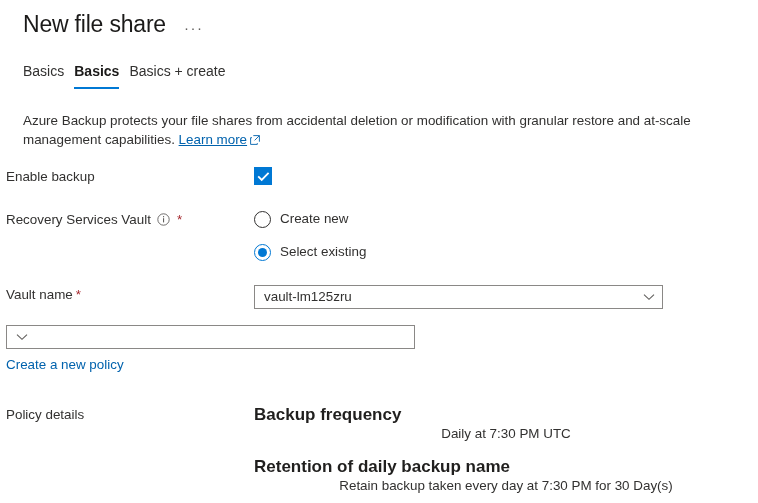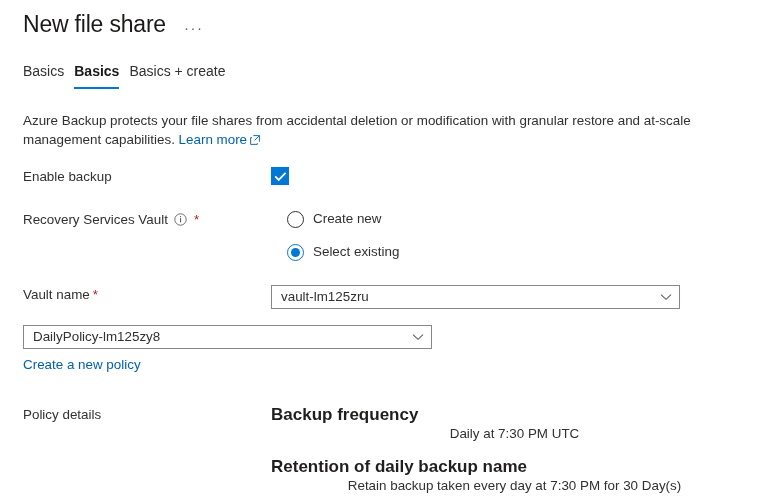--- a/index.html
+++ b/index.html
@@ -72,36 +72,37 @@
   
   .description {
     margin: 22px 0 0 23px;
     width: 730px;
     font-size: 13.4px;
     line-height: 19px;
     color: #323130;
   }
   .learn-more {
     color: #0062ad;
+    text-decoration: underline;
     cursor: pointer;
   }
   .ext-icon {
     display: inline-block;
     width: 10px;
     height: 10px;
     position: relative;
     margin-left: 3px;
     vertical-align: -1px;
   }
   .ext-icon svg { display: block; }
 
   
   .form {
     margin-top: 18px;
-    padding-left: 23px;
+    padding-left: 6px;
   }
   .row {
     display: flex;
     align-items: flex-start;
   }
   .label {
     width: 248px;
     flex: 0 0 248px;
     font-size: 13.4px;
     color: #323130;
@@ -252,21 +253,21 @@
     <div class="label">Enable backup</div>
     <div class="field">
       <div class="checkbox">
         <svg width="13" height="11" viewBox="0 0 13 11">
             <path d="M1.2 5.4 L4.7 8.9 L11.6 1.8" fill="none" stroke="#ffffff" stroke-width="1.8"></path>
           </svg>
       </div>
     </div>
   </div>
 
-  <div class="row" style="margin-top: 24px; gap: 16px;">
+  <div class="row" style="margin-top: 24px;">
     <div class="label">
       <span>Recovery Services Vault</span><span class="info-icon"><svg width="13" height="13" viewBox="0 0 13 13">
             <circle cx="6.5" cy="6.5" r="5.7" fill="none" stroke="#605e5c" stroke-width="0.9"></circle>
             <rect x="6" y="5.2" width="1.1" height="4.2" fill="#605e5c"></rect>
             <rect x="6" y="3.1" width="1.1" height="1.2" fill="#605e5c"></rect>
           </svg></span><span class="req" style="margin-left:7px;">*</span>
     </div>
     <div class="field">
       <div class="radio-group">
         <div class="radio-item">
@@ -297,21 +298,20 @@
               <path d="M1 1.6 L6 6.3 L11 1.6" fill="none" stroke="#605e5c" stroke-width="1.1"></path>
             </svg>
           </span>
       </div>
     </div>
   </div>
 
   <div class="row" style="margin-top: 16px;">
     <div class="field">
       <div class="select">
-        <span class="select-value">DailyPolicy-lm125zy8</span>
         <span class="chevron">
             <svg width="12" height="8" viewBox="0 0 12 8">
               <path d="M1 1.6 L6 6.3 L11 1.6" fill="none" stroke="#605e5c" stroke-width="1.1"></path>
             </svg>
           </span>
       </div>
       <div style="margin-top: 6px;">
         <span class="link">Create a new policy</span>
       </div>
     </div>

